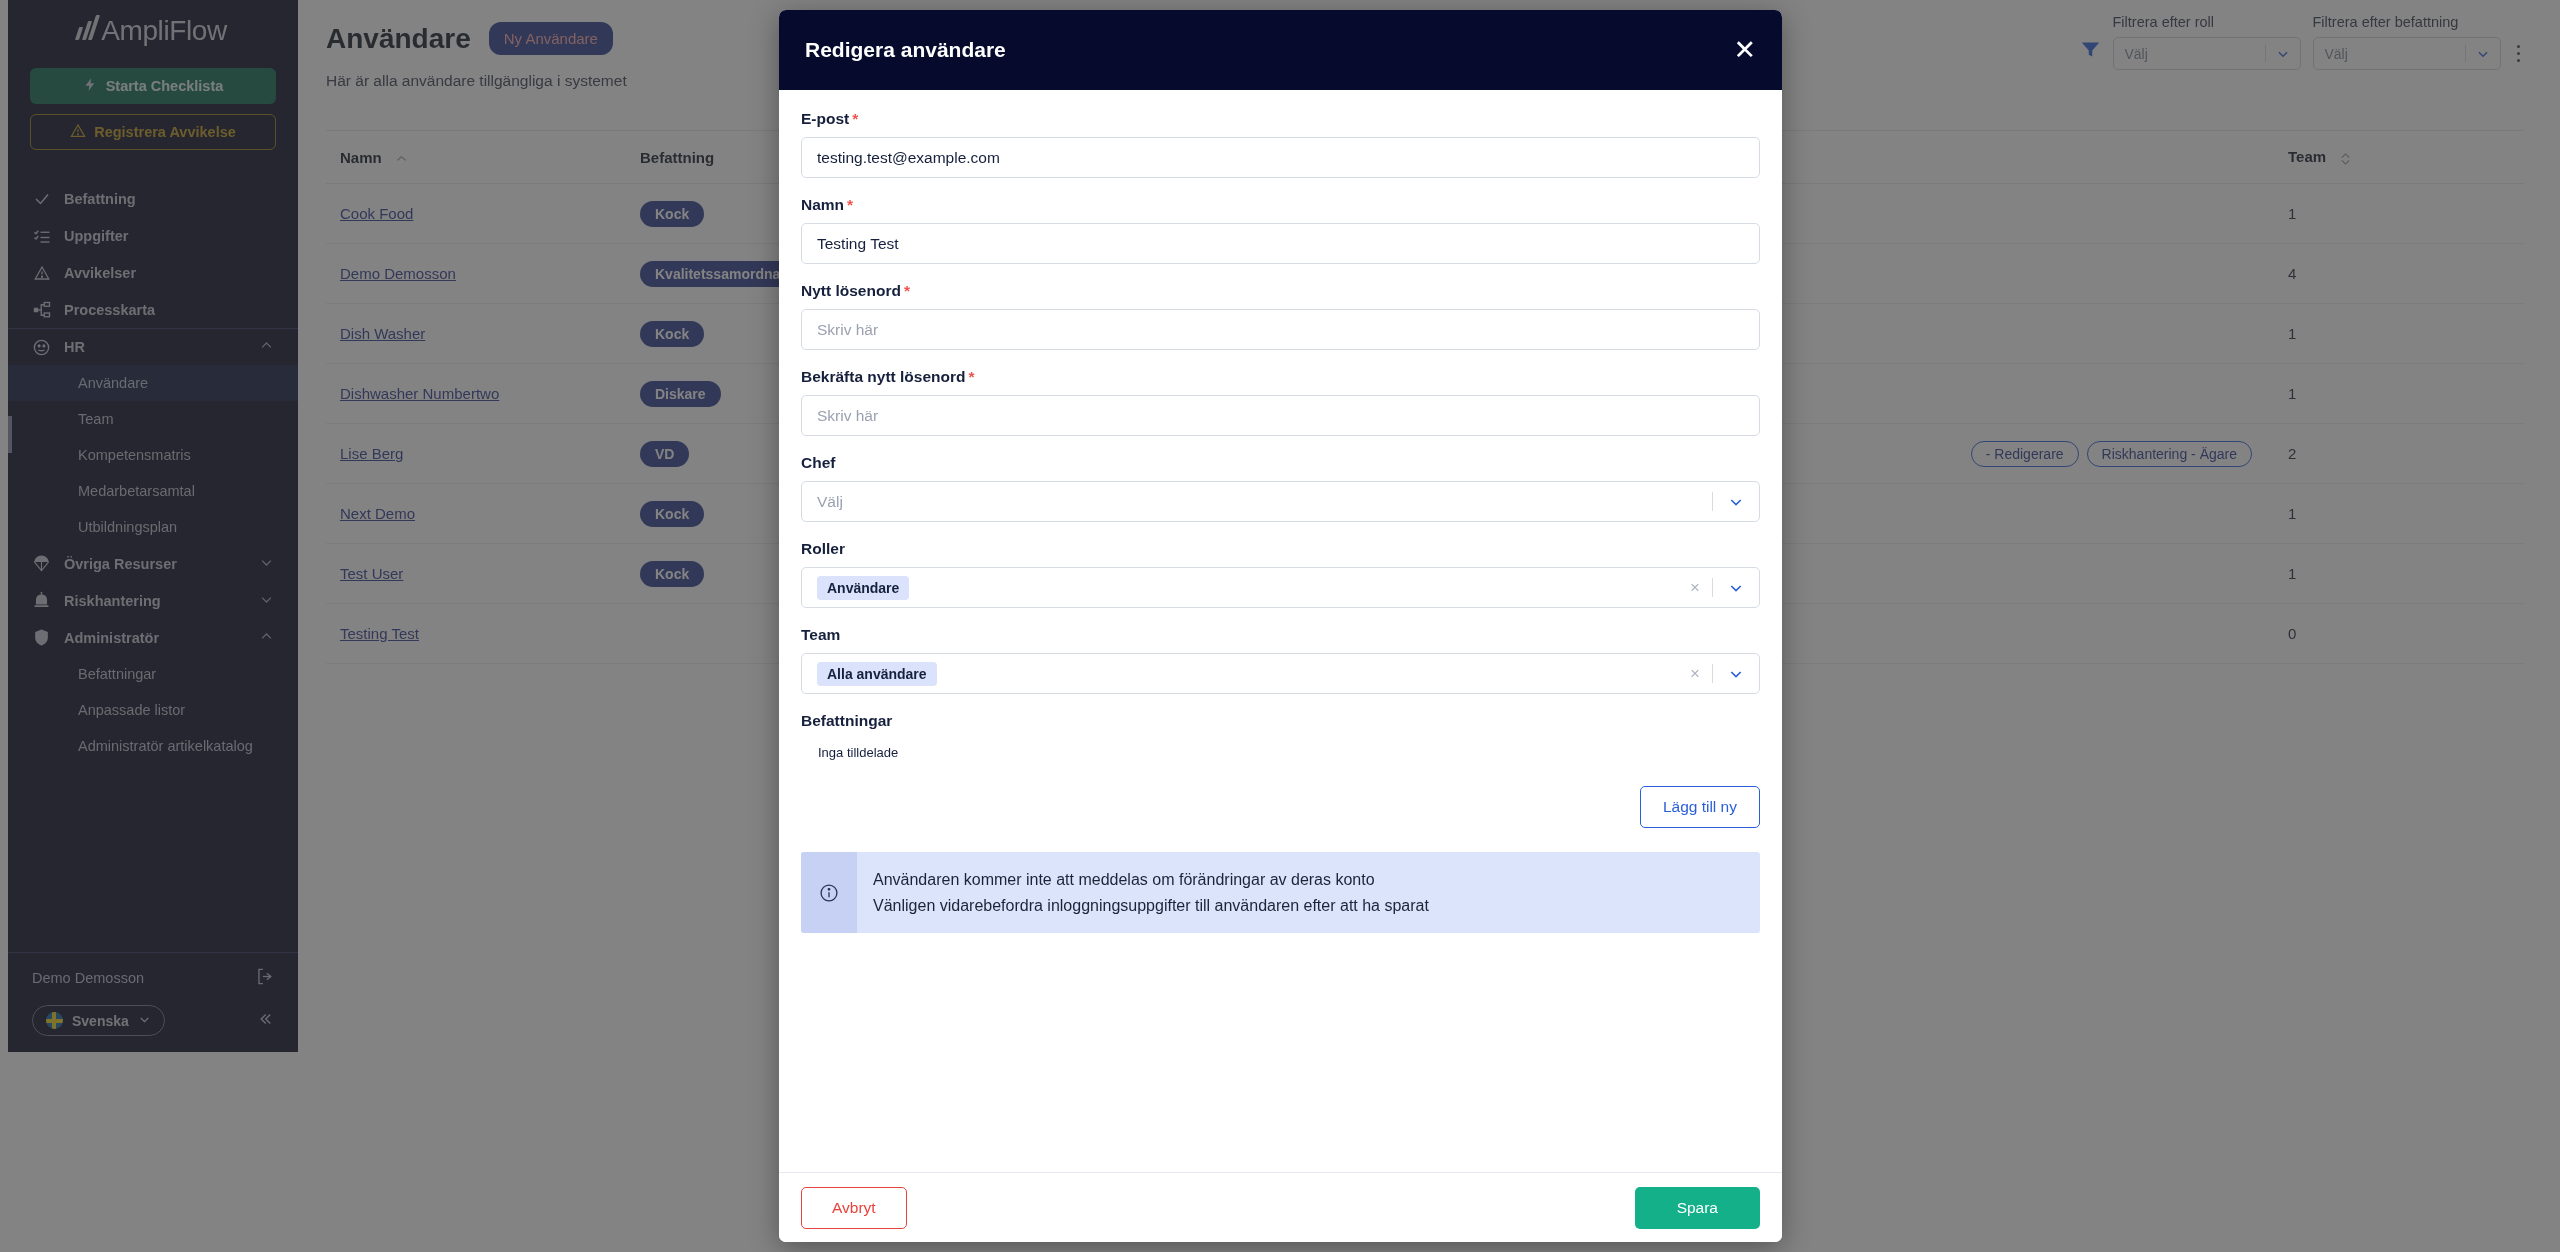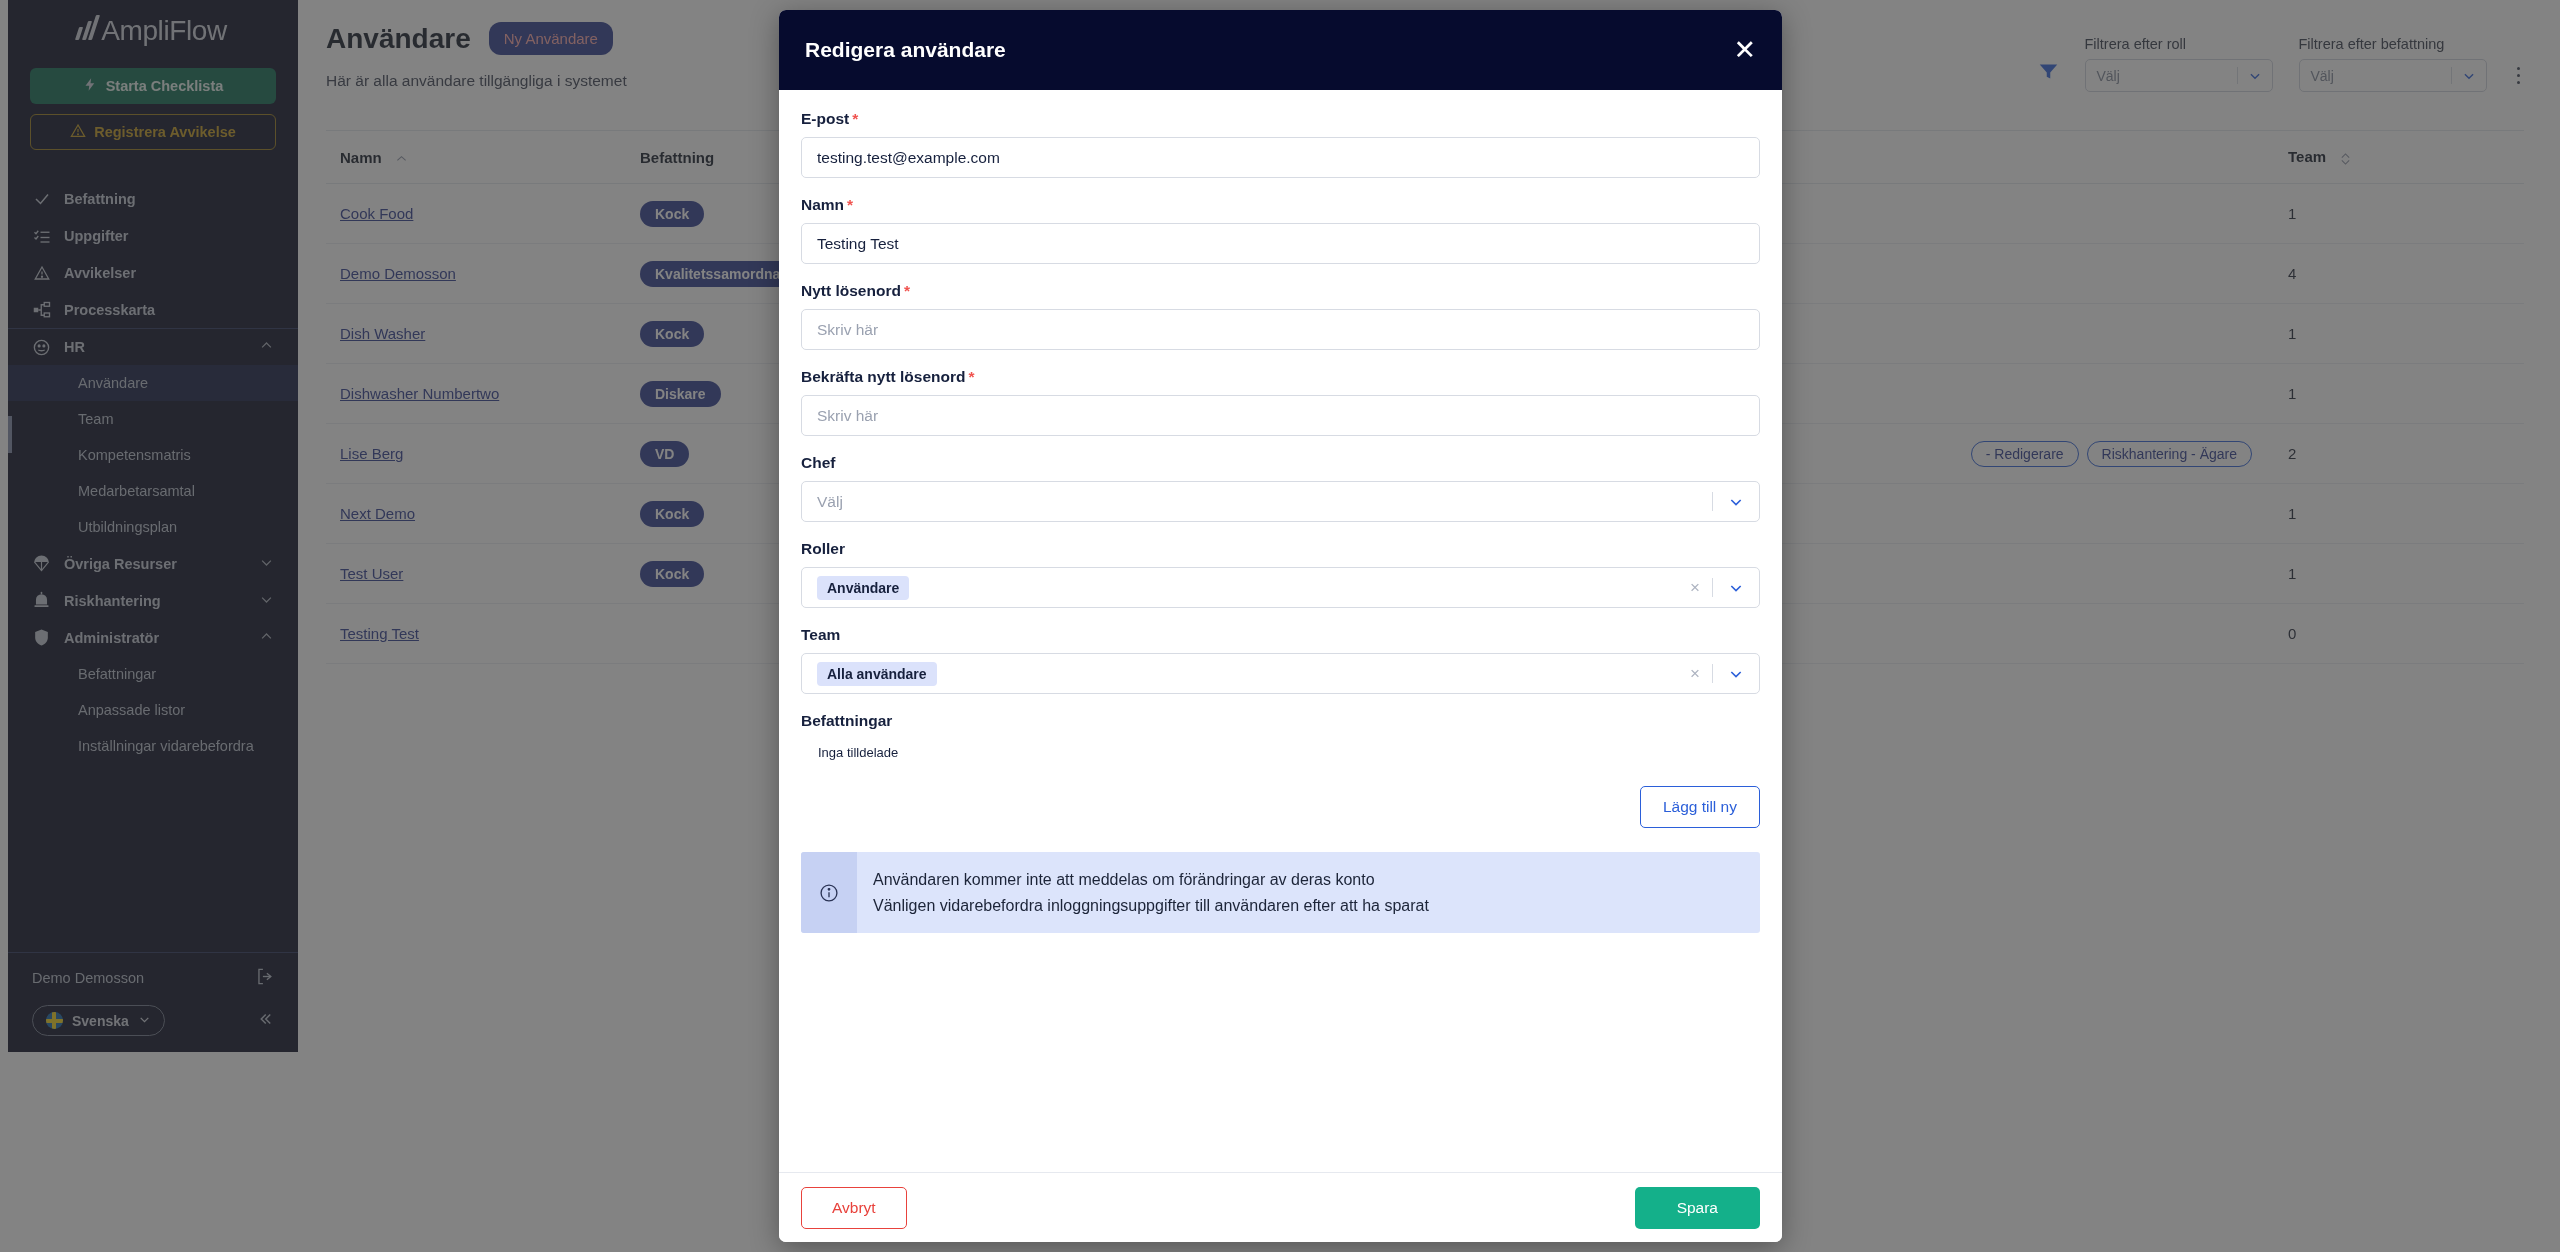--- a/index.html
+++ b/index.html
@@ -61,21 +61,21 @@
   .flag::after { content:""; position: absolute; top: 6.5px; left: 0; width: 100%; height: 4px; background: #f5d216; }
 
   
   .page { position: absolute; left: 290px; top: 0; right: 0; height: 1252px; background: #ffffff; z-index: 0; }
   .page-head { padding: 22px 36px 0 36px; }
   .title-row { display: flex; align-items: center; gap: 18px; }
   .page-title { font-size: 28px; font-weight: 700; color: #111827; }
   .pill-btn { background: #2b3a8f; color: #fca5a5; border-radius: 12px; padding: 8px 15px; font-size: 15px; cursor: pointer; }
   .page-sub { margin-top: 17px; font-size: 15.5px; color: #3a4152; }
 
-  .filters { position: absolute; right: 36px; top: 36px; display: flex; align-items: flex-end; gap: 26px; }
+  .filters { position: absolute; right: 36px; top: 14px; display: flex; align-items: flex-end; gap: 12px; }
   .filter-block { display: flex; flex-direction: column; gap: 7px; }
   .filter-label { font-size: 14.5px; color: #333a4a; }
   .filter-select {
     width: 188px; height: 33px; border: 1px solid #cdd2dc; border-radius: 5px;
     display: flex; align-items: center; padding: 0 0 0 11px; font-size: 14px; color: #7e8697; background: #fff;
   }
   .filter-select .sep { margin-left: auto; width: 1px; height: 17px; background: #d6dae3; }
   .filter-select .cv { width: 34px; display: flex; align-items: center; justify-content: center; color: #2b5fd9; }
   .kebab { display: flex; flex-direction: column; gap: 3.5px; padding: 8px 4px; cursor: pointer; }
   .kebab i { width: 3.5px; height: 3.5px; border-radius: 50%; background: #3a4152; display: block; }
@@ -304,21 +304,21 @@
         </span>
       </div>
 
       <div class="nav-sub">
         <span>Befattningar</span>
       </div>
       <div class="nav-sub">
         <span>Anpassade listor</span>
       </div>
       <div class="nav-sub">
-        <span>Inställningar vidarebefordra</span>
+        <span>Administratör artikelkatalog</span>
       </div>
     </div>
 
     <div class="nav-bottom">
       <div class="user-row">
         <span>Demo Demosson</span>
         <span>
           <svg width="19" height="19" viewBox="0 0 24 24" fill="none" stroke="#b9bfcd" stroke-width="1.7">
               <path d="M10 3H5v18h5"></path>
               <polyline points="15,8 20,12 15,16"></polyline>

